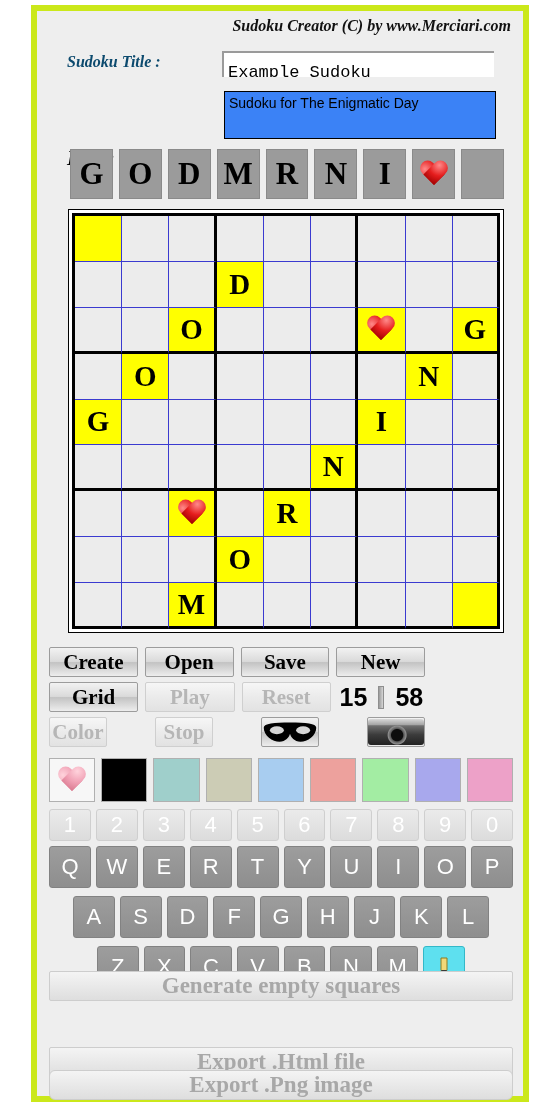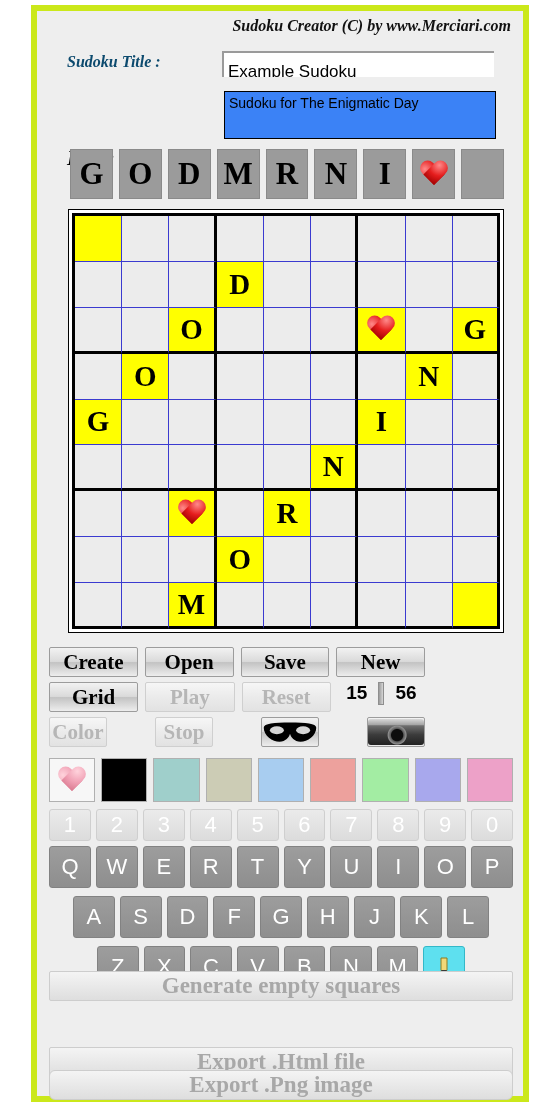--- a/index.html
+++ b/index.html
@@ -56,21 +56,21 @@
     margin-top: 45px;
   }
   .inp-title {
     position: absolute;
     left: 185px; top: 40px;
     width: 272px; height: 26px;
     background: #ffffff;
     border: 0;
     border-top: 2px solid #9a9a9a;
     border-left: 2px solid #9a9a9a;
-    font-family: Liberation Sans, sans-serif;
+    font-family: Liberation Mono, monospace;
     font-size: 17px; color: #000000;
     padding: 14px 0 0 4px;
     box-sizing: border-box;
     outline: none;
   }
   .inp-note {
     position: absolute;
     left: 187px; top: 80px;
     width: 272px; height: 48px;
     background: #3b82f6;
@@ -205,25 +205,25 @@
   }
   .btn.disabled {
     color: #b6b6b6;
     background: linear-gradient(180deg, #f6f6f6 0%, #ebebeb 50%, #e2e2e2 100%);
     border-color: #cfcfcf;
     cursor: default;
   }
   .counter {
     flex: 1;
     height: 30px;
-    display: flex; justify-content: center;
+    display: flex; align-items: center; justify-content: center;
     gap: 11px;
     font-family: "Liberation Sans", sans-serif;
     font-weight: bold;
-    font-size: 19px;
+    font-size: 25px;
     color: #000000;
   }
   .counter .bar {
     width: 6px; height: 23px;
     background: linear-gradient(90deg, #9a9a9a, #d6d6d6);
     border: 1px solid #8e8e8e;
     box-sizing: border-box;
   }
 
   .mask-icon { width: 64px; height: 22px; display: block; }
@@ -443,21 +443,21 @@
           <div class="btn">Save</div>
           <div class="btn">New</div>
         </div>
       <div class="btnrow r2">
           <div class="btn">Grid</div>
           <div class="btn disabled">Play</div>
           <div class="btn disabled">Reset</div>
           <div class="counter">
             <span>15</span>
             <span class="bar"></span>
-            <span>56</span>
+            <span>58</span>
           </div>
         </div>
       <div class="btnrow r3">
           <div class="btn disabled">Color</div>
           <div class="btn disabled">Stop</div>
           <div class="btn">
             <svg class="mask-icon" viewBox="0 0 64 22">
               <path d="M2 6 C2 1,14 0,32 0 C50 0,62 1,62 6 C62 15,52 22,44 22 C37 22,33 17,32 13 C31 17,27 22,20 22 C12 22,2 15,2 6 Z" fill="#000"></path>
               <ellipse cx="17" cy="9" rx="8" ry="4.5" fill="#d5d5d5"></ellipse>
               <ellipse cx="47" cy="9" rx="8" ry="4.5" fill="#d5d5d5"></ellipse>

